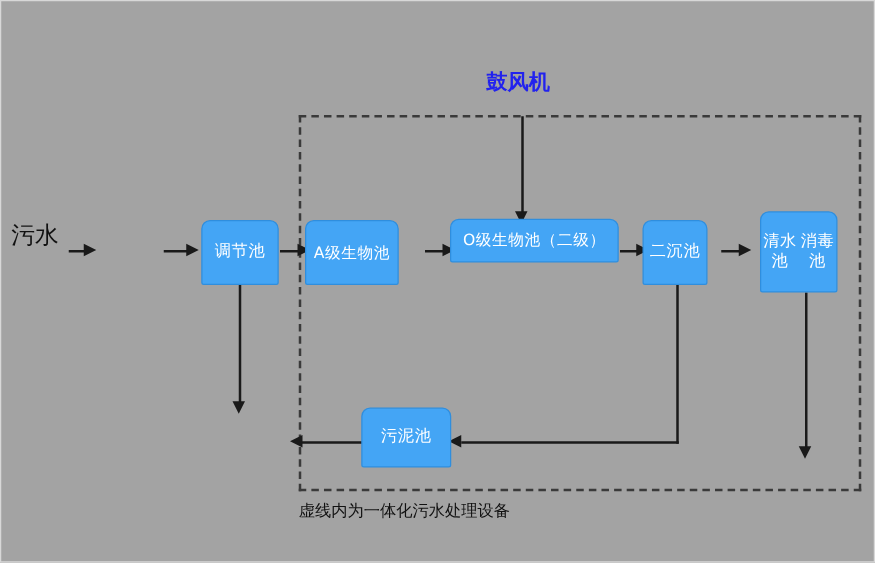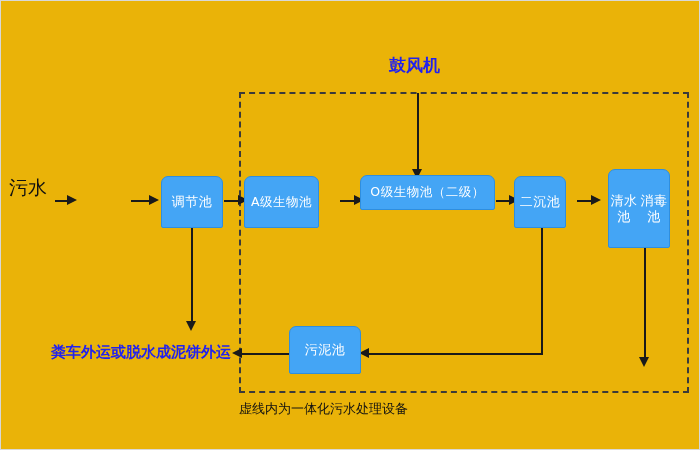--- a/index.html
+++ b/index.html
@@ -5,21 +5,21 @@
   html,body{margin:0;padding:0;}
   body{
     width:700px;height:450px;
     background:#ffffff;
     font-family:"DejaVu Sans","Liberation Sans",sans-serif;
     overflow:hidden;
   }
   #canvas{
     position:relative;
     width:700px;height:450px;
-    background:#eab308;
+    background:#a3a3a3;
     border:1px solid #d8d8d8;
     box-sizing:border-box;
   }
   
   .pbox{
     position:absolute;
     background:#44a5f5;
     border:1px solid #2f8ede;
     border-radius:7px 7px 2px 2px;
     color:#ffffff;
@@ -120,32 +120,31 @@
 
   <div class="pbox" style="left:513px;top:175px;width:52px;height:52px;">二沉池</div>
 
   <div class="ln h" style="left:576px;top:199px;width:18px;"></div>
   <div class="ah right" style="left:590px;top:194px;"></div>
 
   <div class="ln v" style="left:540px;top:227px;height:127px;"></div>
   <div class="ln h" style="left:368px;top:352px;width:174px;"></div>
   <div class="ah left" style="left:358px;top:347px;"></div>
 
-  <div class="pbox" style="left:607px;top:168px;width:62px;height:79px;">
+  <div class="pbox" style="left:607px;top:168px;width:62px;height:65px;">
     <span>清水池</span>
       <br>
     <span>消毒池</span>
   </div>
 
   <div class="ln v" style="left:643px;top:233px;height:128px;"></div>
   <div class="ah down" style="left:638px;top:356px;"></div>
 
   <div class="pbox" style="left:288px;top:325px;width:72px;height:48px;">污泥池</div>
 
   <div class="ln h" style="left:240px;top:352px;width:50px;"></div>
   <div class="ah left" style="left:231px;top:347px;"></div>
 
-  <div class="txt blue" style="left:50px;top:342px;font-size:15px;font-weight:bold;">粪车外运或脱水成泥饼外运</div>
 
 
   <div class="txt black" style="left:238px;top:399px;font-size:13px;">虚线内为一体化污水处理设备</div>
 
 </div>
 
 </body></html>

